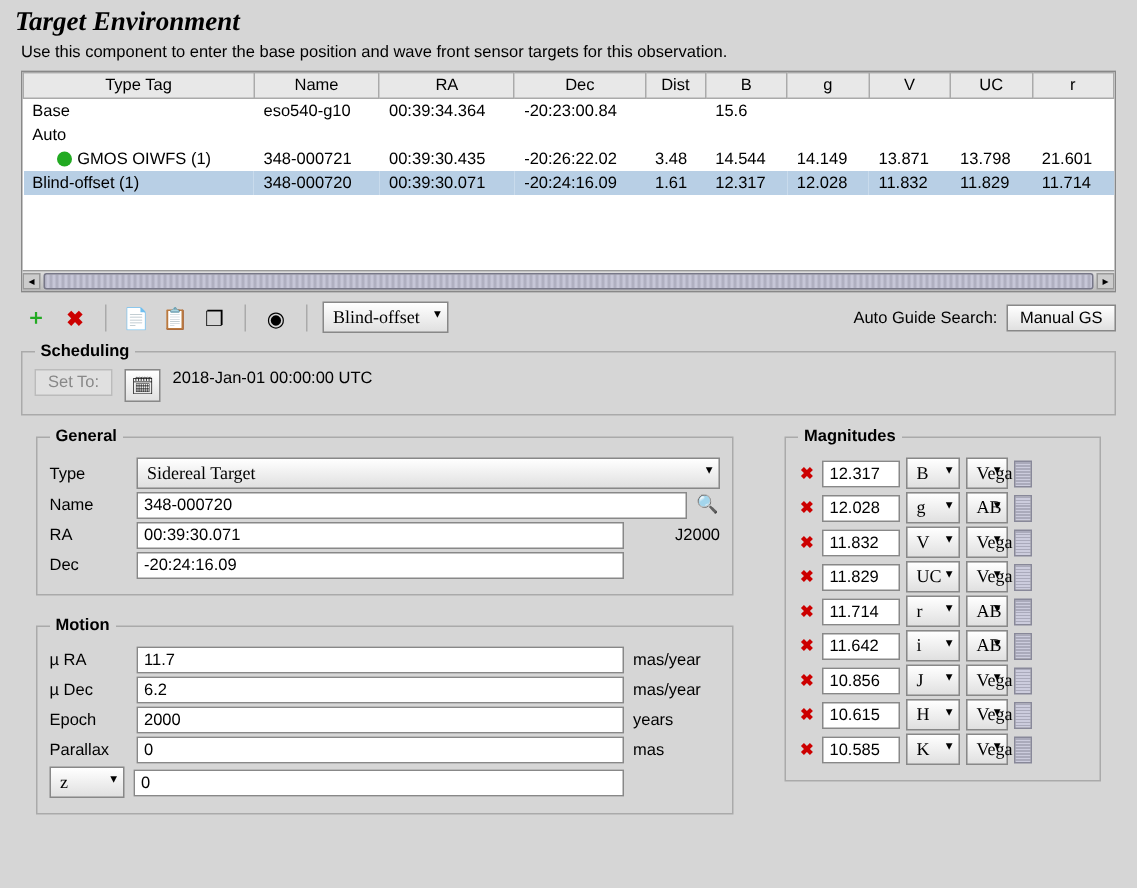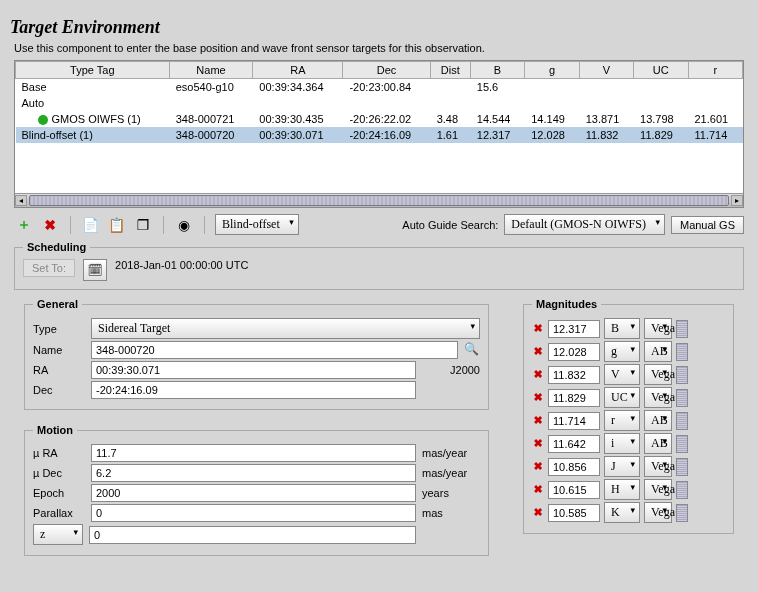--- a/index.html
+++ b/index.html
@@ -1,17 +1,17 @@
 <!DOCTYPE html>
 <html><head>
 <meta charset="utf-8">
 <style>
 * { box-sizing: border-box; margin: 0; padding: 0; }
 body { font-family: Arial, sans-serif; font-size: 11px; background: #d6d6d6; width: 758px; height: 592px; overflow: hidden; }
-.panel { background: #d6d6d6; padding: 2px; margin-top: 13px; }
+.panel { background: #d6d6d6; padding: 2px; }
 .title { font-family: "Times New Roman", serif; font-style: italic; font-weight: bold; font-size: 18px; padding: 2px 8px; }
 .subtitle { font-size: 11px; padding: 2px 12px 6px; }
 .table-wrap { margin: 0 12px; border: 1px solid #888; background: #fff; height: 148px; overflow: hidden; position: relative; }
 table { border-collapse: collapse; width: 100%; font-size: 11px; }
 th { background: #e8e8e8; border: 1px solid #aaa; padding: 2px 4px; font-weight: normal; text-align: center; }
 td { padding: 2px 6px; border-right: 1px solid transparent; white-space: nowrap; }
 tr.selected td { background: #b8cfe5; }
 .scroll-h { position: absolute; bottom: 0; left: 0; right: 0; height: 14px; background: linear-gradient(#ddd,#bbb); border-top: 1px solid #999; }
 .scroll-h .thumb { position: absolute; left: 14px; right: 14px; top: 1px; bottom: 1px; background: repeating-linear-gradient(90deg,#aab,#ccd 2px,#aab 4px); border: 1px solid #778; border-radius: 2px; }
 .scroll-h .arrow { position: absolute; width: 12px; top: 1px; bottom: 1px; background: #ccc; border: 1px solid #999; font-size: 8px; text-align: center; line-height: 10px; }
@@ -133,21 +133,20 @@
     <span class="tsep"></span>
     <span class="tbtn">📄</span>
     <span class="tbtn">📋</span>
     <span class="tbtn">❐</span>
     <span class="tsep"></span>
     <span class="tbtn">◉</span>
     <span class="tsep"></span>
     <span class="dropdown">Blind-offset</span>
     <span style="flex:1"></span>
     <span class="label">Auto Guide Search:</span>
-    <span class="dropdown">Default (GMOS-N OIWFS)</span>
     <span class="btn">Manual GS</span>
   </div>
 
   <fieldset>
     <legend>Scheduling</legend>
     <div class="sched-row">
       <span class="btn-disabled">Set To:</span>
       <span class="icon-btn">🗓</span>
       <span>2018-Jan-01 00:00:00 UTC</span>
     </div>

